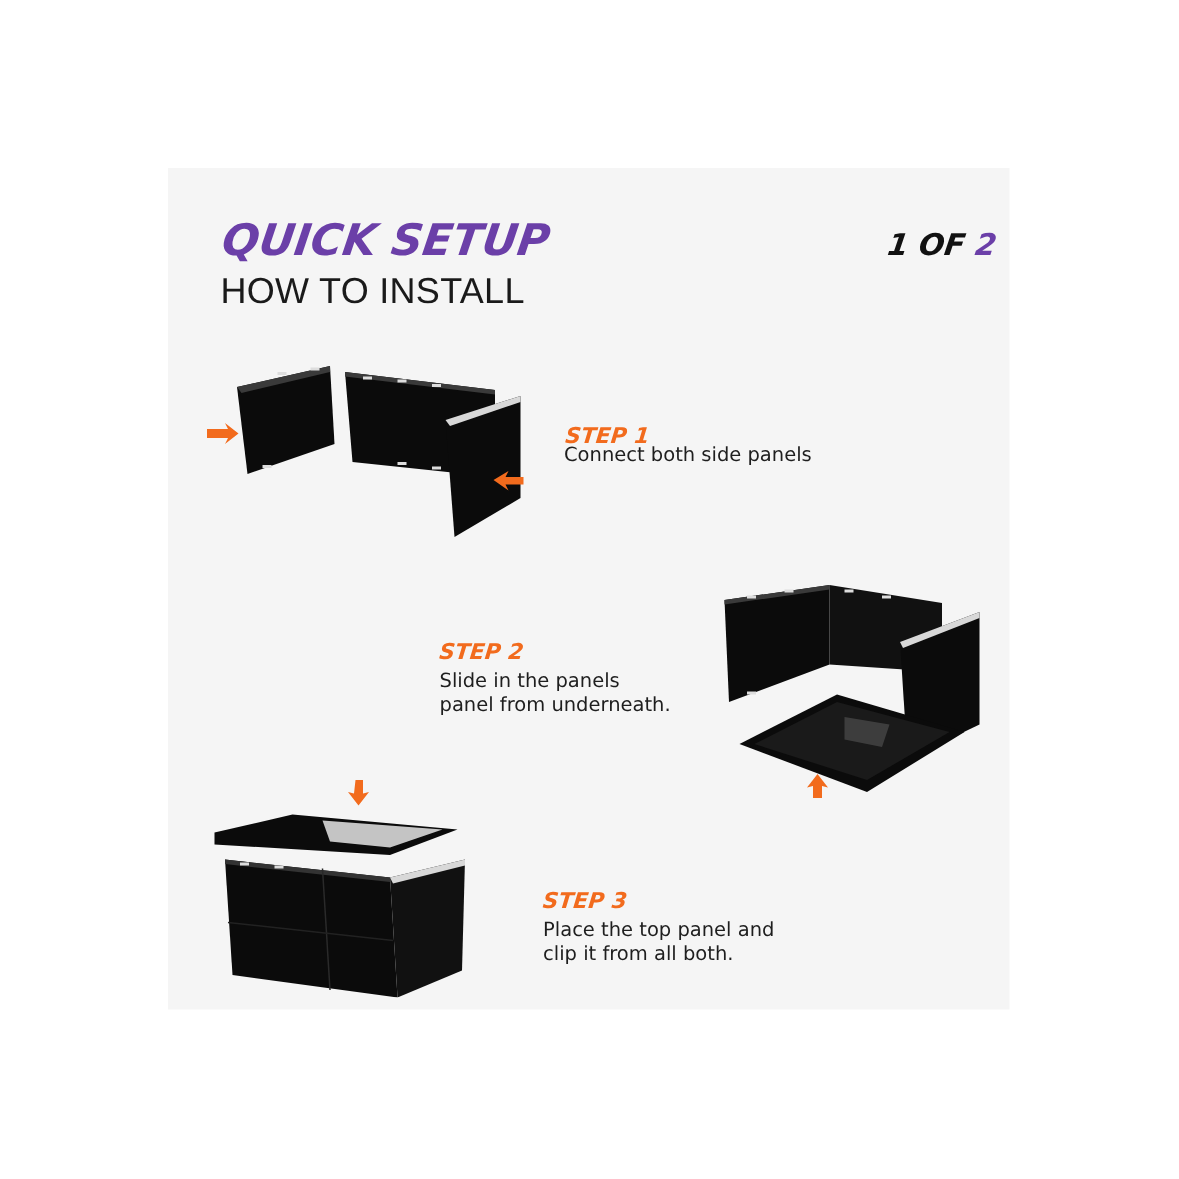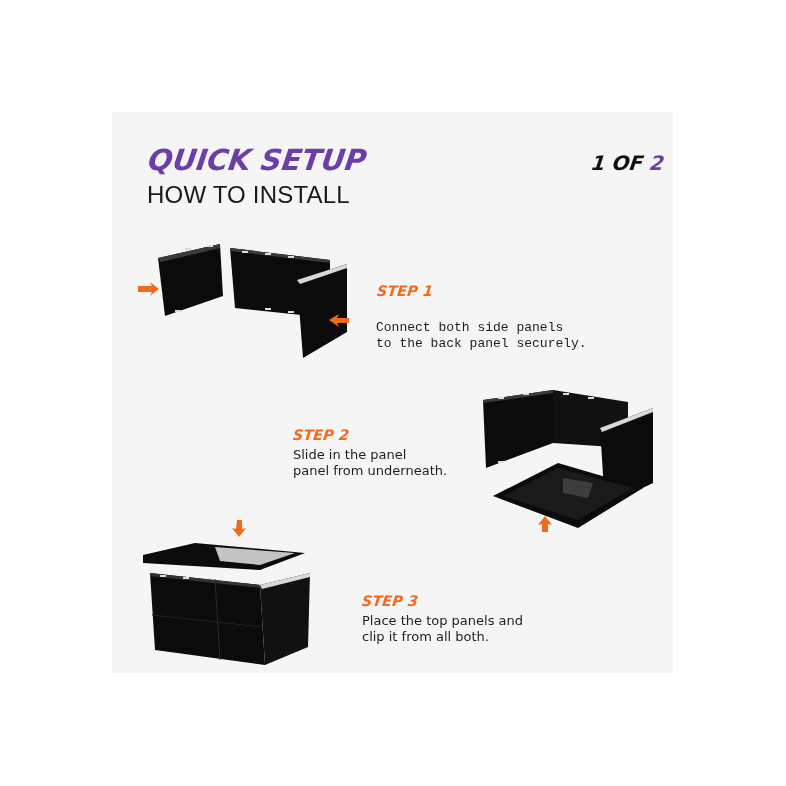--- a/index.html
+++ b/index.html
@@ -53,28 +53,27 @@
 
     <polygon points="172,42 222,26 222,94 178,120" fill="#0b0b0b"></polygon>
     <polygon points="172,42 222,26 222,30 175,46" fill="#d8d8d8"></polygon>
 
     <polygon points="13,48 27,48 25,44 34,51 25,58 27,54 13,54" fill="#f26b1d"></polygon>
     <polygon points="224,80 212,80 214,76 204,82 214,89 212,85 224,85" fill="#f26b1d"></polygon>
   </svg>
 </div>
 
 <div class="step-label" style="left:377px;top:283px;">STEP 1</div>
-<div class="step-text" style="left:376px;top:320px;font-family:Liberation Mono, monospace;">
+<div class="step-text" style="left:376px;top:296px;">
   <div>Connect both side panels</div>
-  <div>to the back panel securely.</div>
 </div>
 
 <div class="step-label" style="left:293px;top:427px;">STEP 2</div>
 <div class="step-text" style="left:293px;top:447px;">
-  <div>Slide in the panel</div>
+  <div>Slide in the panels</div>
   <div>panel from underneath.</div>
 </div>
 
 <div class="illus" style="left:478px;top:388px;width:180px;height:155px;">
   <svg width="180" height="155" viewBox="0 0 180 155">
 
     <polygon points="5,12 75,2 75,55 8,80" fill="#0b0b0b"></polygon>
     <polygon points="75,2 150,14 150,60 75,55" fill="#111"></polygon>
     <polygon points="5,12 75,2 75,5 5,15" fill="#3a3a3a"></polygon>
     <rect x="20" y="9" width="6" height="2" fill="#ddd"></rect>
@@ -108,15 +107,15 @@
     <polygon points="120,70 170,58 170,62 122,74" fill="#d8d8d8"></polygon>
     <rect x="20" y="60" width="6" height="2" fill="#ddd"></rect>
     <rect x="43" y="62" width="6" height="2" fill="#ddd"></rect>
     <line x1="75" y1="64" x2="80" y2="145" stroke="#2a2a2a" stroke-width="1"></line>
     <line x1="12" y1="100" x2="122" y2="112" stroke="#222" stroke-width="1"></line>
   </svg>
 </div>
 
 <div class="step-label" style="left:362px;top:593px;">STEP 3</div>
 <div class="step-text" style="left:362px;top:613px;">
-  <div>Place the top panels and</div>
+  <div>Place the top panel and</div>
   <div>clip it from all both.</div>
 </div>
 
 </body></html>

